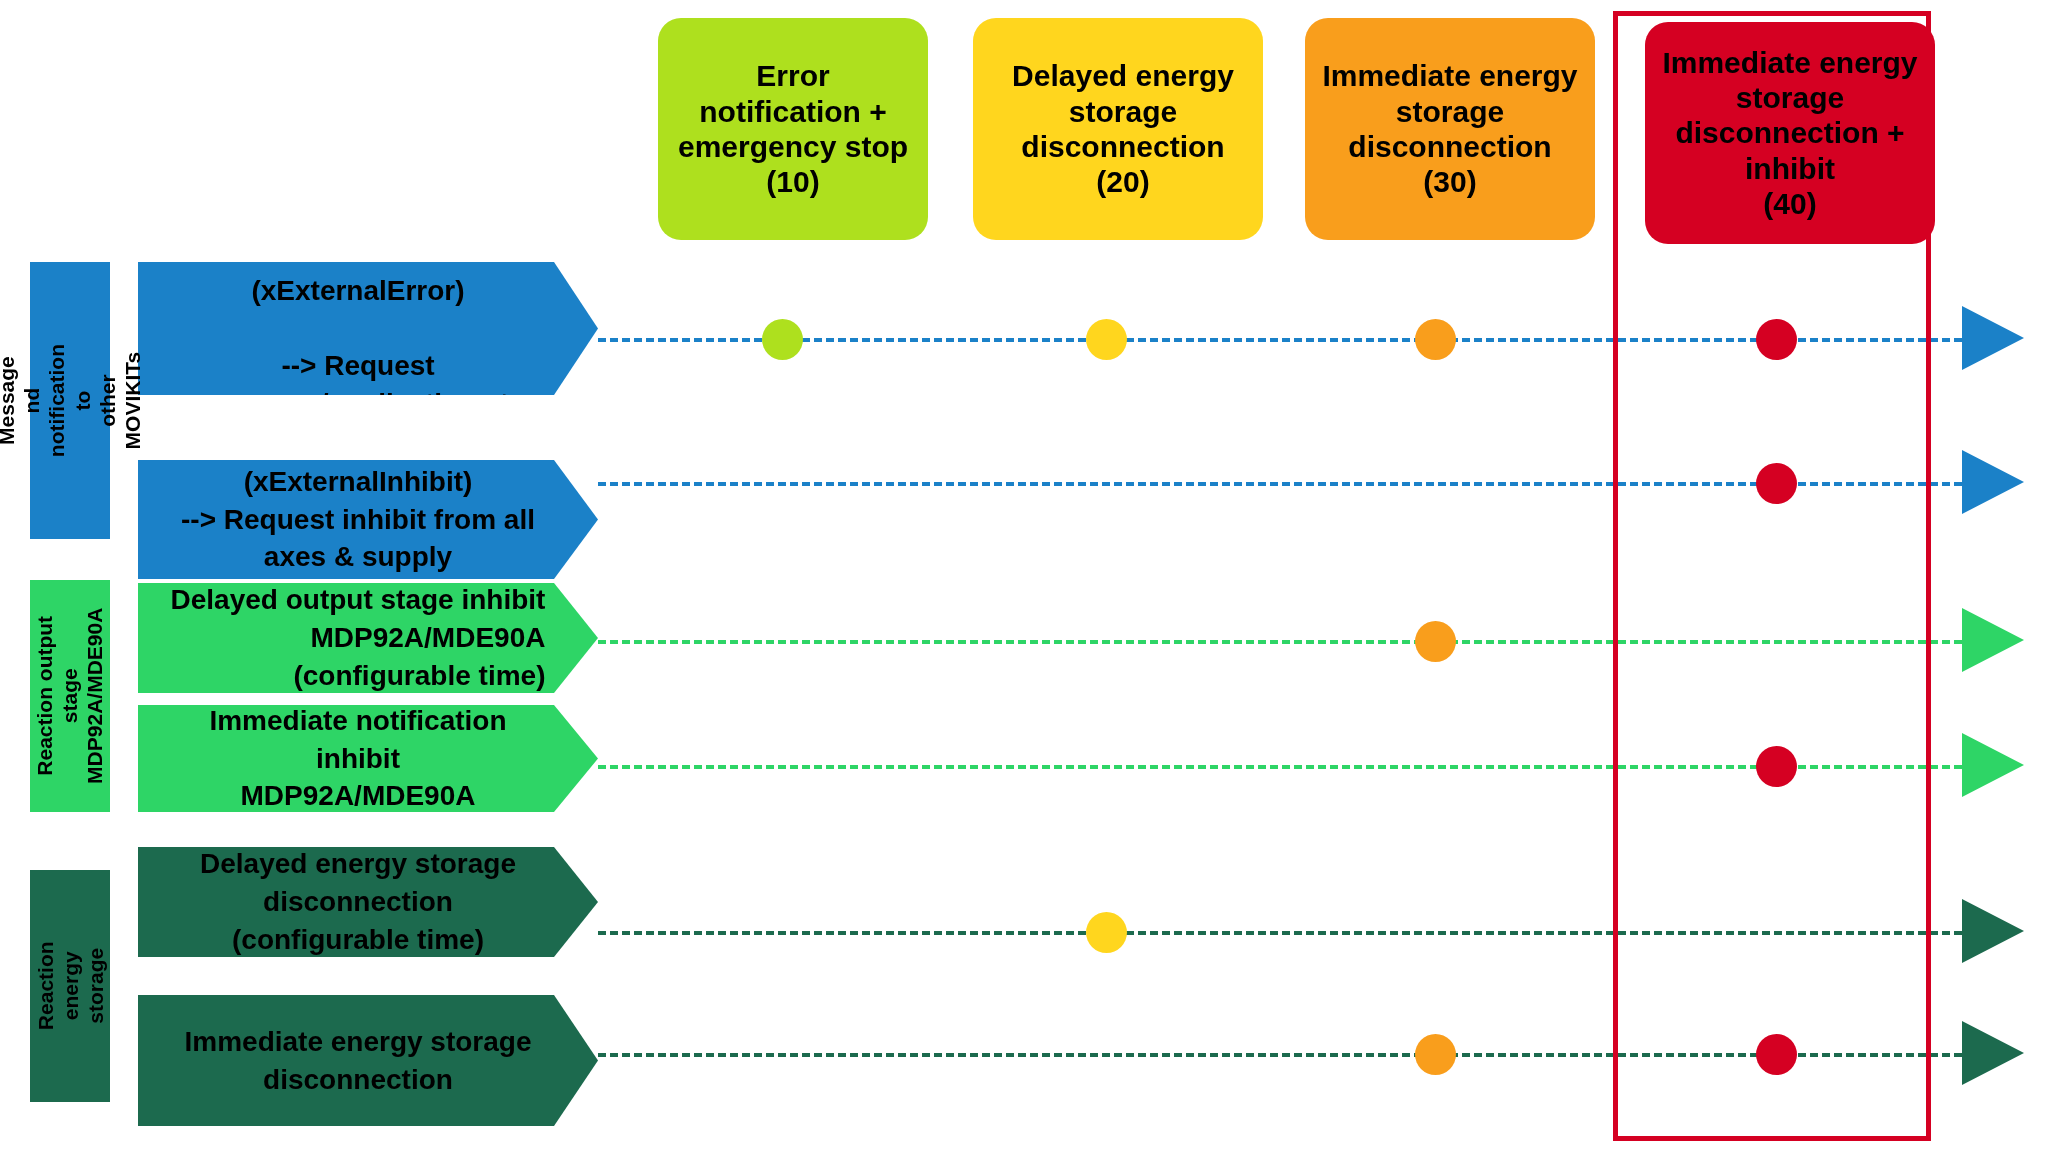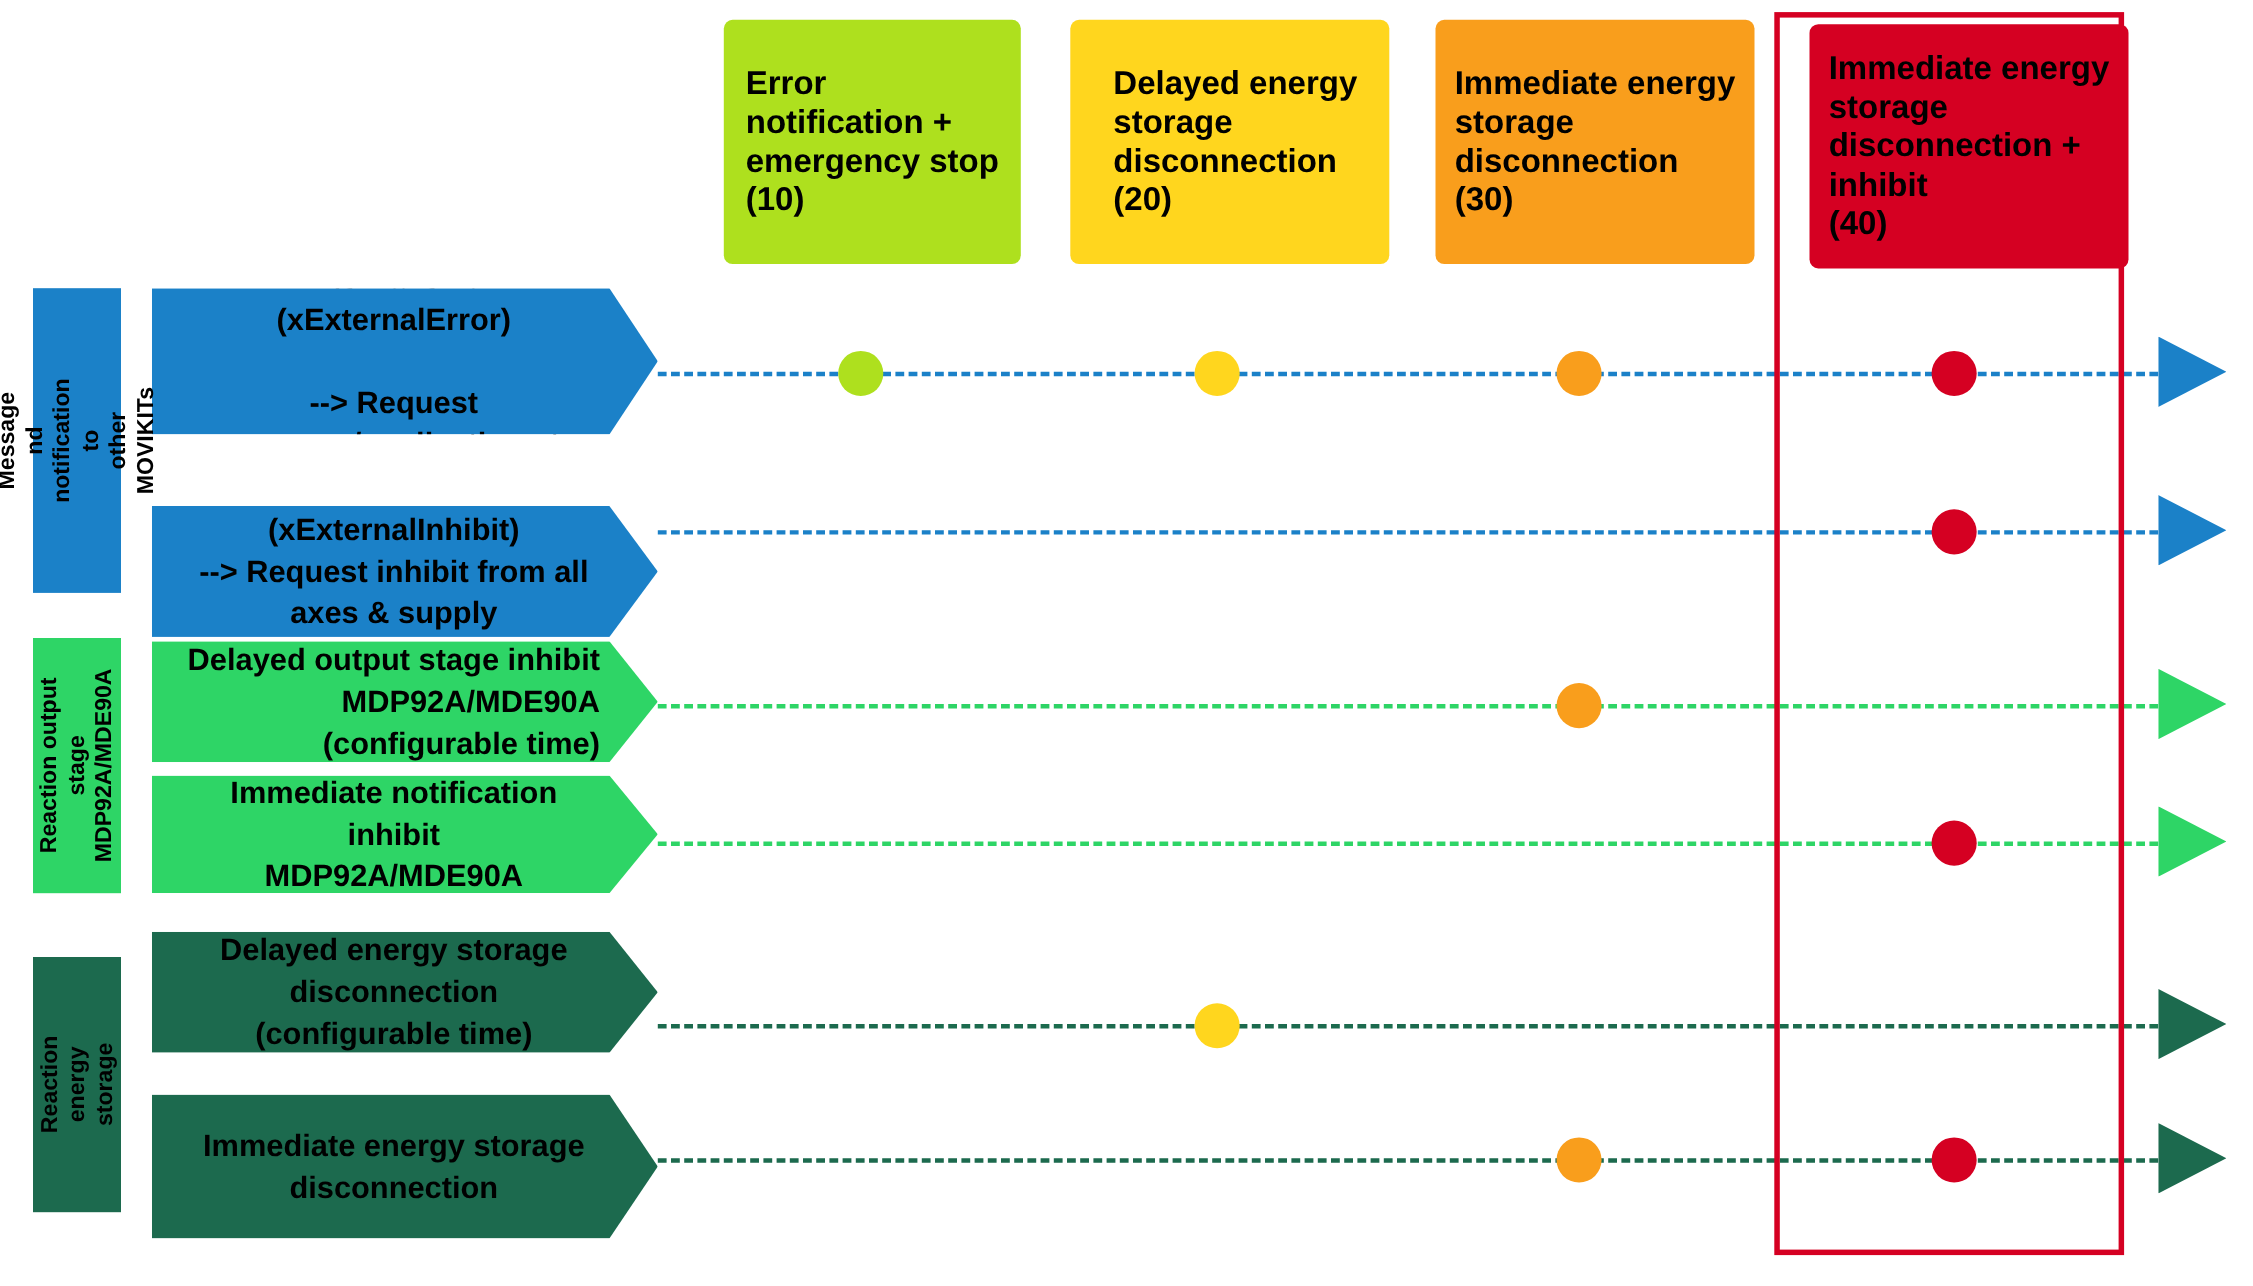--- a/index.html
+++ b/index.html
@@ -13,25 +13,25 @@
   #stage {
     position: relative;
     width: 2048px;
     height: 1169px;
     background: #ffffff;
   }
 
   
   .sev-box {
     position: absolute;
-    border-radius: 8px;
+    border-radius: 23px;
     display: flex;
     align-items: center;
     justify-content: center;
-    text-align: left;
+    text-align: center;
     color: #000000;
     font-weight: bold;
     font-size: 30px;
     line-height: 1.18;
     padding: 6px 10px;
     white-space: pre-line;
   }
 
   
   #highlight-frame {

